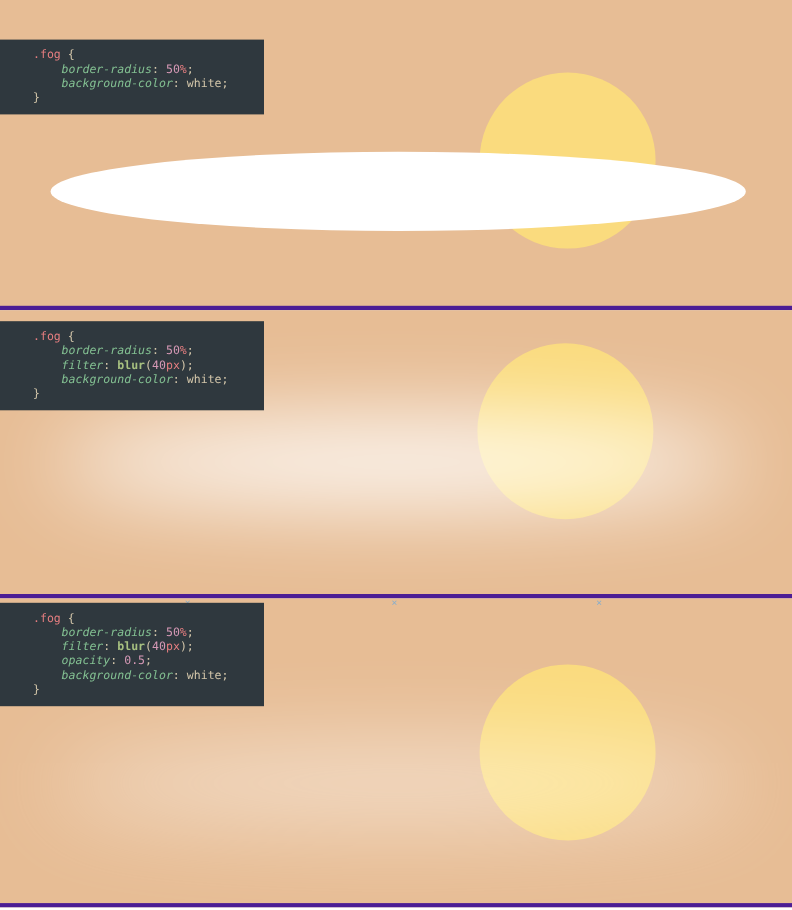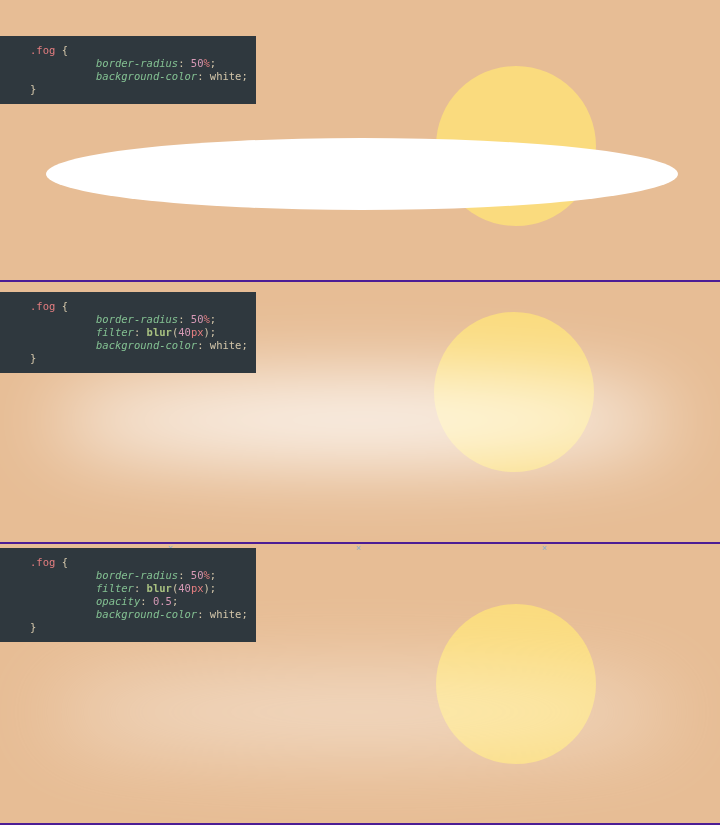--- a/index.html
+++ b/index.html
@@ -4,21 +4,21 @@
 <style>
   * { box-sizing: border-box; margin: 0; padding: 0; }
   html, body { width: 720px; background: #fff; }
   body { font-family: "Menlo", "Consolas", "DejaVu Sans Mono", monospace; }
 
   .canvas {
     position: relative;
     width: 720px;
     overflow: hidden;
     background: #e7bd95;
-    border-bottom: 2px solid #4c1d95;
+    border-bottom: 4px solid #4c1d95;
   }
   .canvas.p1 { height: 282px; }
   .canvas.p2 { height: 262px; }
   .canvas.p3 { height: 281px; }
 
   .sun {
     position: absolute;
     width: 160px;
     height: 160px;
     border-radius: 50%;
@@ -48,21 +48,21 @@
     min-width: 240px;
     white-space: pre;
     z-index: 5;
   }
   .p1 .codebox { top: 36px; }
   .p2 .codebox { top: 10px; }
   .p3 .codebox { top: 4px; }
 
   .sel   { color: #e67e80; }   
   .brace { color: #d3c6aa; }
-  .prop  { color: #83c092; font-style: italic; margin-left: 40px; }     
+  .prop  { color: #83c092; font-style: italic; }     
   .colon { color: #d3c6aa; }
   .num   { color: #d699b6; text-align: center; }   
   .unit  { color: #e67e80; }   
   .ident { color: #d3c6aa; }   
   .fn    { color: #a7c080; font-weight: bold; }   
   .paren { color: #d3c6aa; }
   .punct { color: #d3c6aa; }
   .indent0 { padding-left: 22px; }
   .indent1 { padding-left: 48px; }
 

